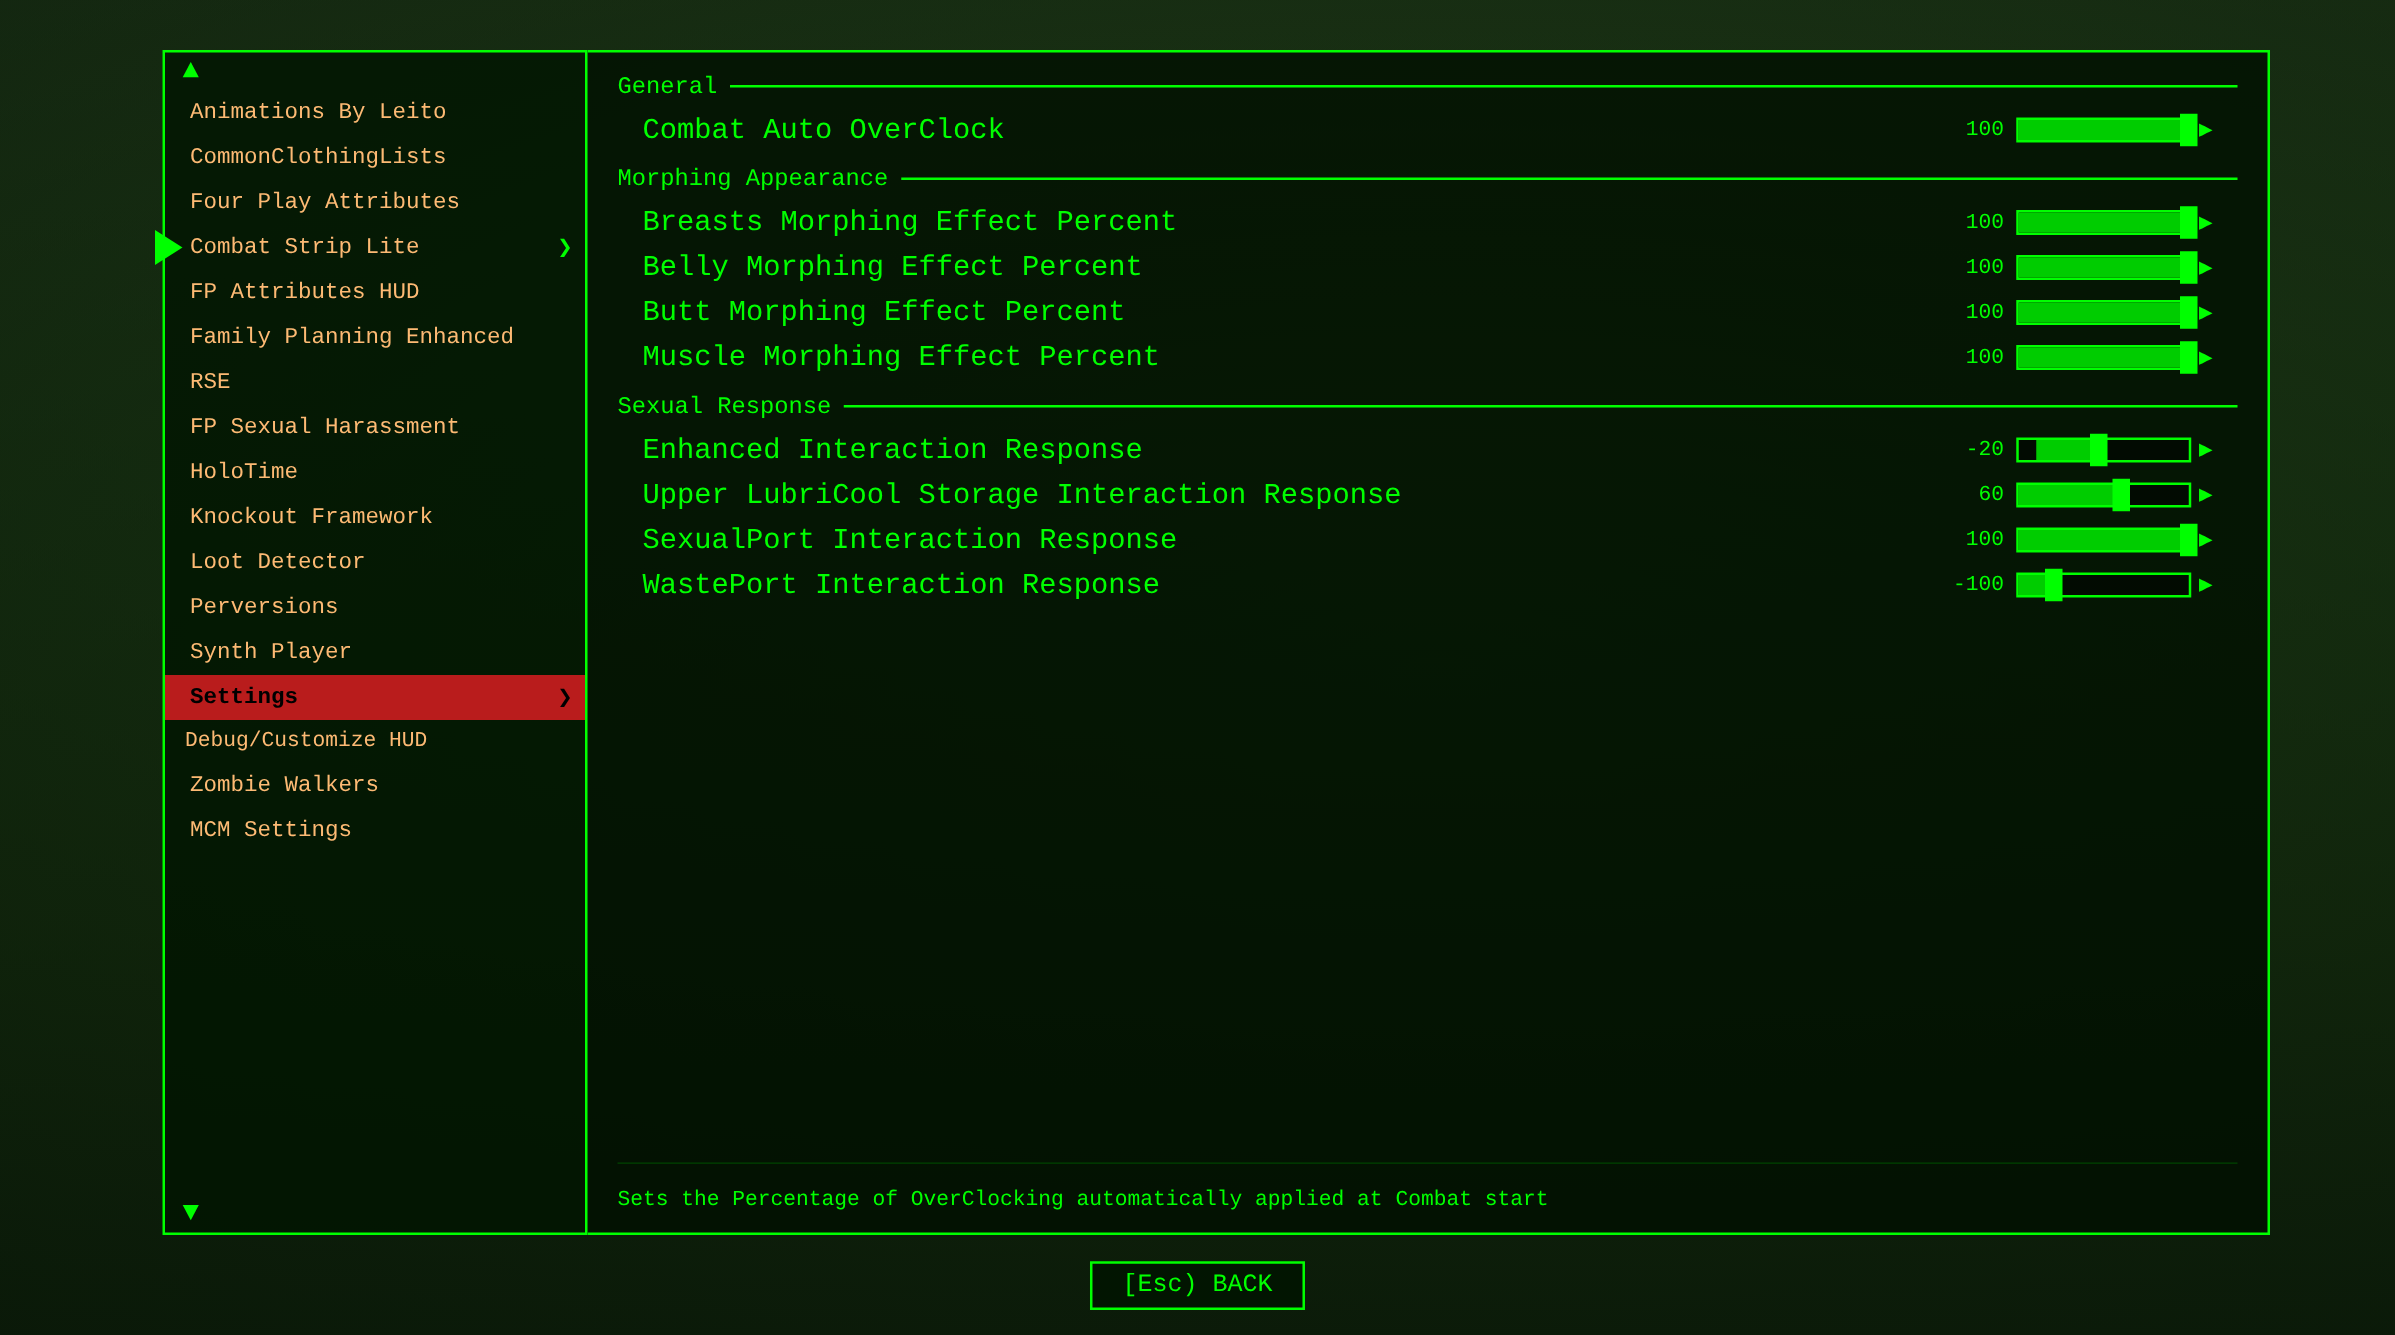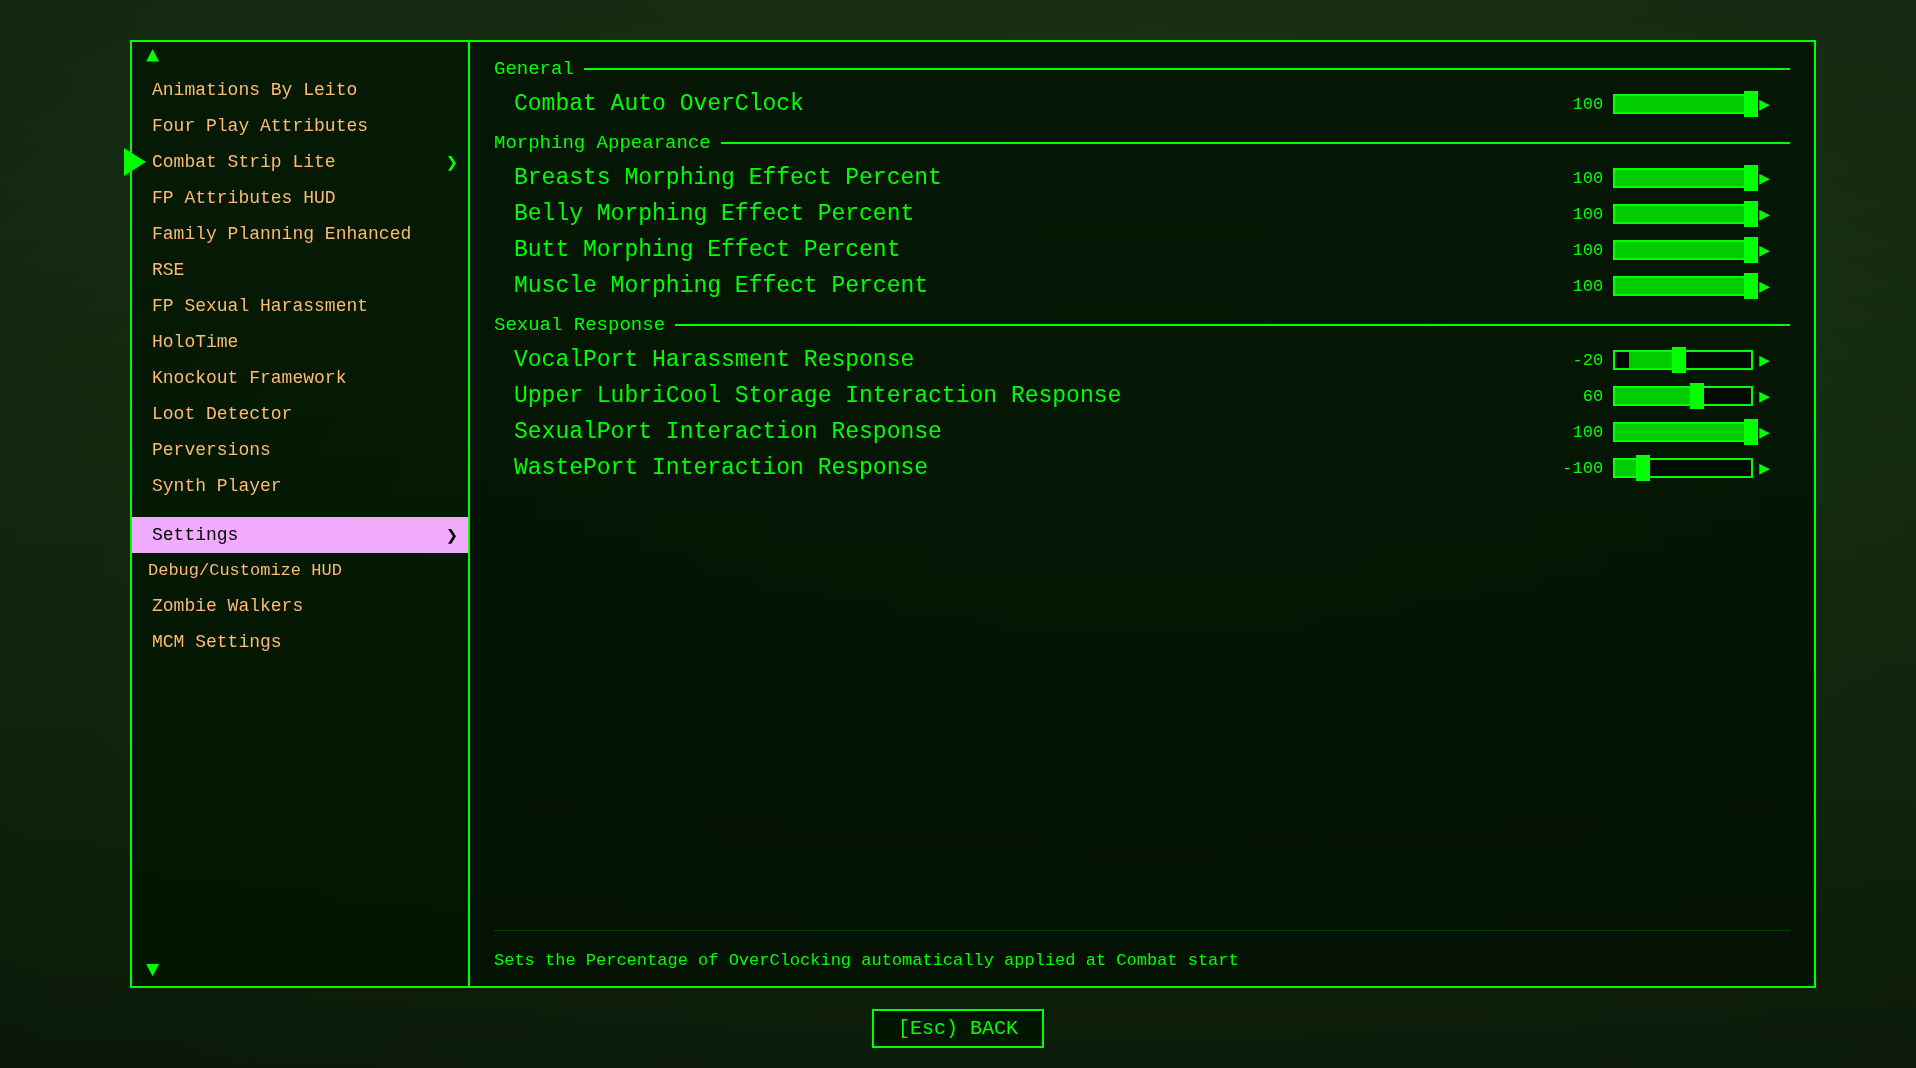--- a/index.html
+++ b/index.html
@@ -82,24 +82,23 @@
       content: '❯';
       position: absolute;
       right: 10px;
       top: 50%;
       transform: translateY(-50%);
       font-size: 20px;
       color: #00ff00;
     }
 
     .nav-item.selected {
-      background: #f0abfc;
+      background: #b91c1c;
       color: #000;
-      font-weight: normal;
-      margin-top: 13px;
+      font-weight: bold;
     }
 
     .nav-item.selected::after {
       content: '❯';
       position: absolute;
       right: 10px;
       top: 50%;
       transform: translateY(-50%);
       font-size: 20px;
       color: #000;
@@ -257,20 +256,23 @@
 <div class="ui-container">
 
   <div class="left-panel">
     <div class="scroll-arrow">▲</div>
     <div class="nav-items">
 
       <div class="nav-item">
         <span>Animations By Leito</span>
       </div>
       <div class="nav-item">
+        <span>CommonClothingLists</span>
+      </div>
+      <div class="nav-item">
         <span>Four Play Attributes</span>
       </div>
       <div class="nav-item has-arrow" style="position:relative">
         <div class="cursor-arrow"></div>
         <span>Combat Strip Lite</span>
       </div>
       <div class="nav-item">
         <span>FP Attributes HUD</span>
       </div>
       <div class="nav-item">
@@ -379,21 +381,21 @@
         <span class="slider-arrow-right">▶</span>
       </div>
     </div>
 
     <div class="section-header">
       <span class="section-title">Sexual Response</span>
       <div class="section-line"></div>
     </div>
 
     <div class="setting-row">
-      <span class="setting-label">VocalPort Harassment Response</span>
+      <span class="setting-label">Enhanced Interaction Response</span>
       <span class="setting-value">-20</span>
       <div class="slider-container">
         <div class="slider-track">
           <div class="slider-fill" style="width:40%; left:10%"></div>
           <div class="slider-thumb" style="left:42%"></div>
         </div>
         <span class="slider-arrow-right">▶</span>
       </div>
     </div>
 

